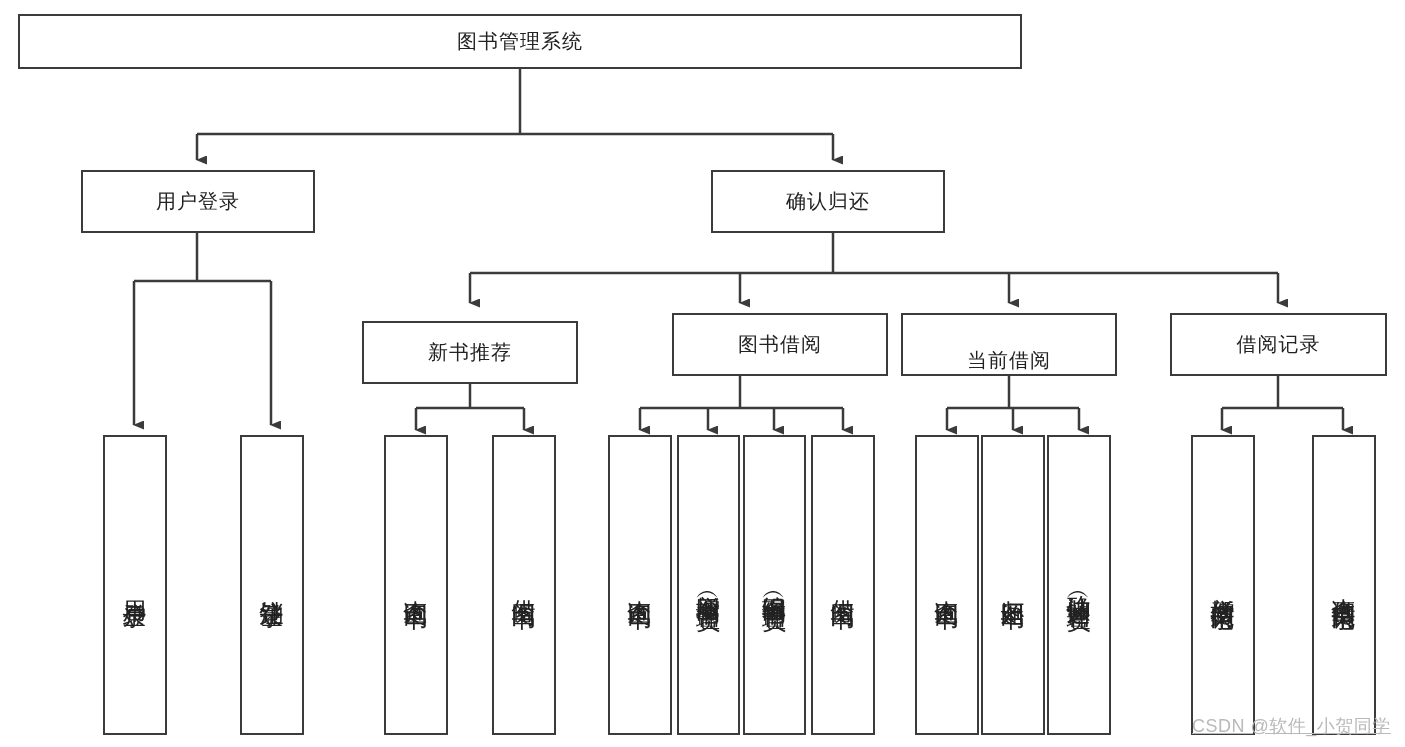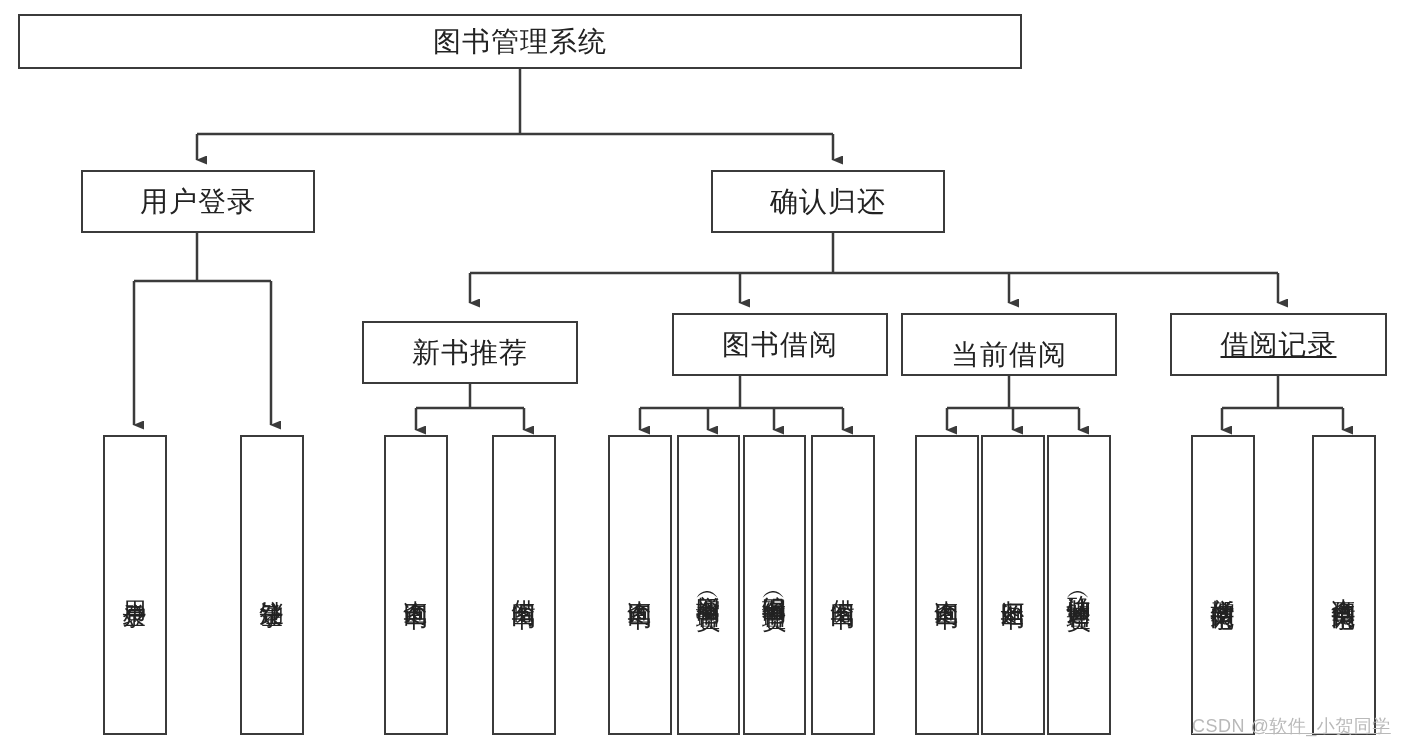--- a/index.html
+++ b/index.html
@@ -29,21 +29,21 @@
     position: absolute;
     box-sizing: border-box;
     background: #ffffff;
     border: 2px solid #3b3b3b;
     display: flex;
     align-items: center;
     justify-content: center;
     color: #222222;
   }
   .node.horiz {
-    font-size: 28px;
+    font-size: 20px;
     letter-spacing: 1px;
   }
   .node.vert {
     writing-mode: vertical-rl;
     text-orientation: upright;
     font-size: 24px;
     line-height: 1.05;
     letter-spacing: 2px;
     padding: 8px 0;
     align-items: center;
@@ -130,21 +130,21 @@
 
   <div class="node horiz" style="left:362px; top:313px; width:216px; height:63px;margin-top:8px;">
     <span class="label">新书推荐</span>
   </div>
   <div class="node horiz" style="left:632px; top:313px; width:216px; height:63px;margin-left:40px;">
     <span class="label">图书借阅</span>
   </div>
   <div class="node horiz" style="left:901px; top:313px; width:216px; height:63px;align-items:flex-end;">
     <span class="label">当前借阅</span>
   </div>
-  <div class="node horiz" style="left:1170px; top:313px; width:217px; height:63px;text-decoration:underline;">
+  <div class="node horiz" style="left:1170px; top:313px; width:217px; height:63px;">
     <span class="label">借阅记录</span>
   </div>
 
   <div class="node vert" style="left:103px; top:435px; width:64px; height:300px;">
     <span class="label">用户登录</span>
   </div>
   <div class="node vert" style="left:240px; top:435px; width:64px; height:300px;">
     <span class="label">注销登录</span>
   </div>
 

